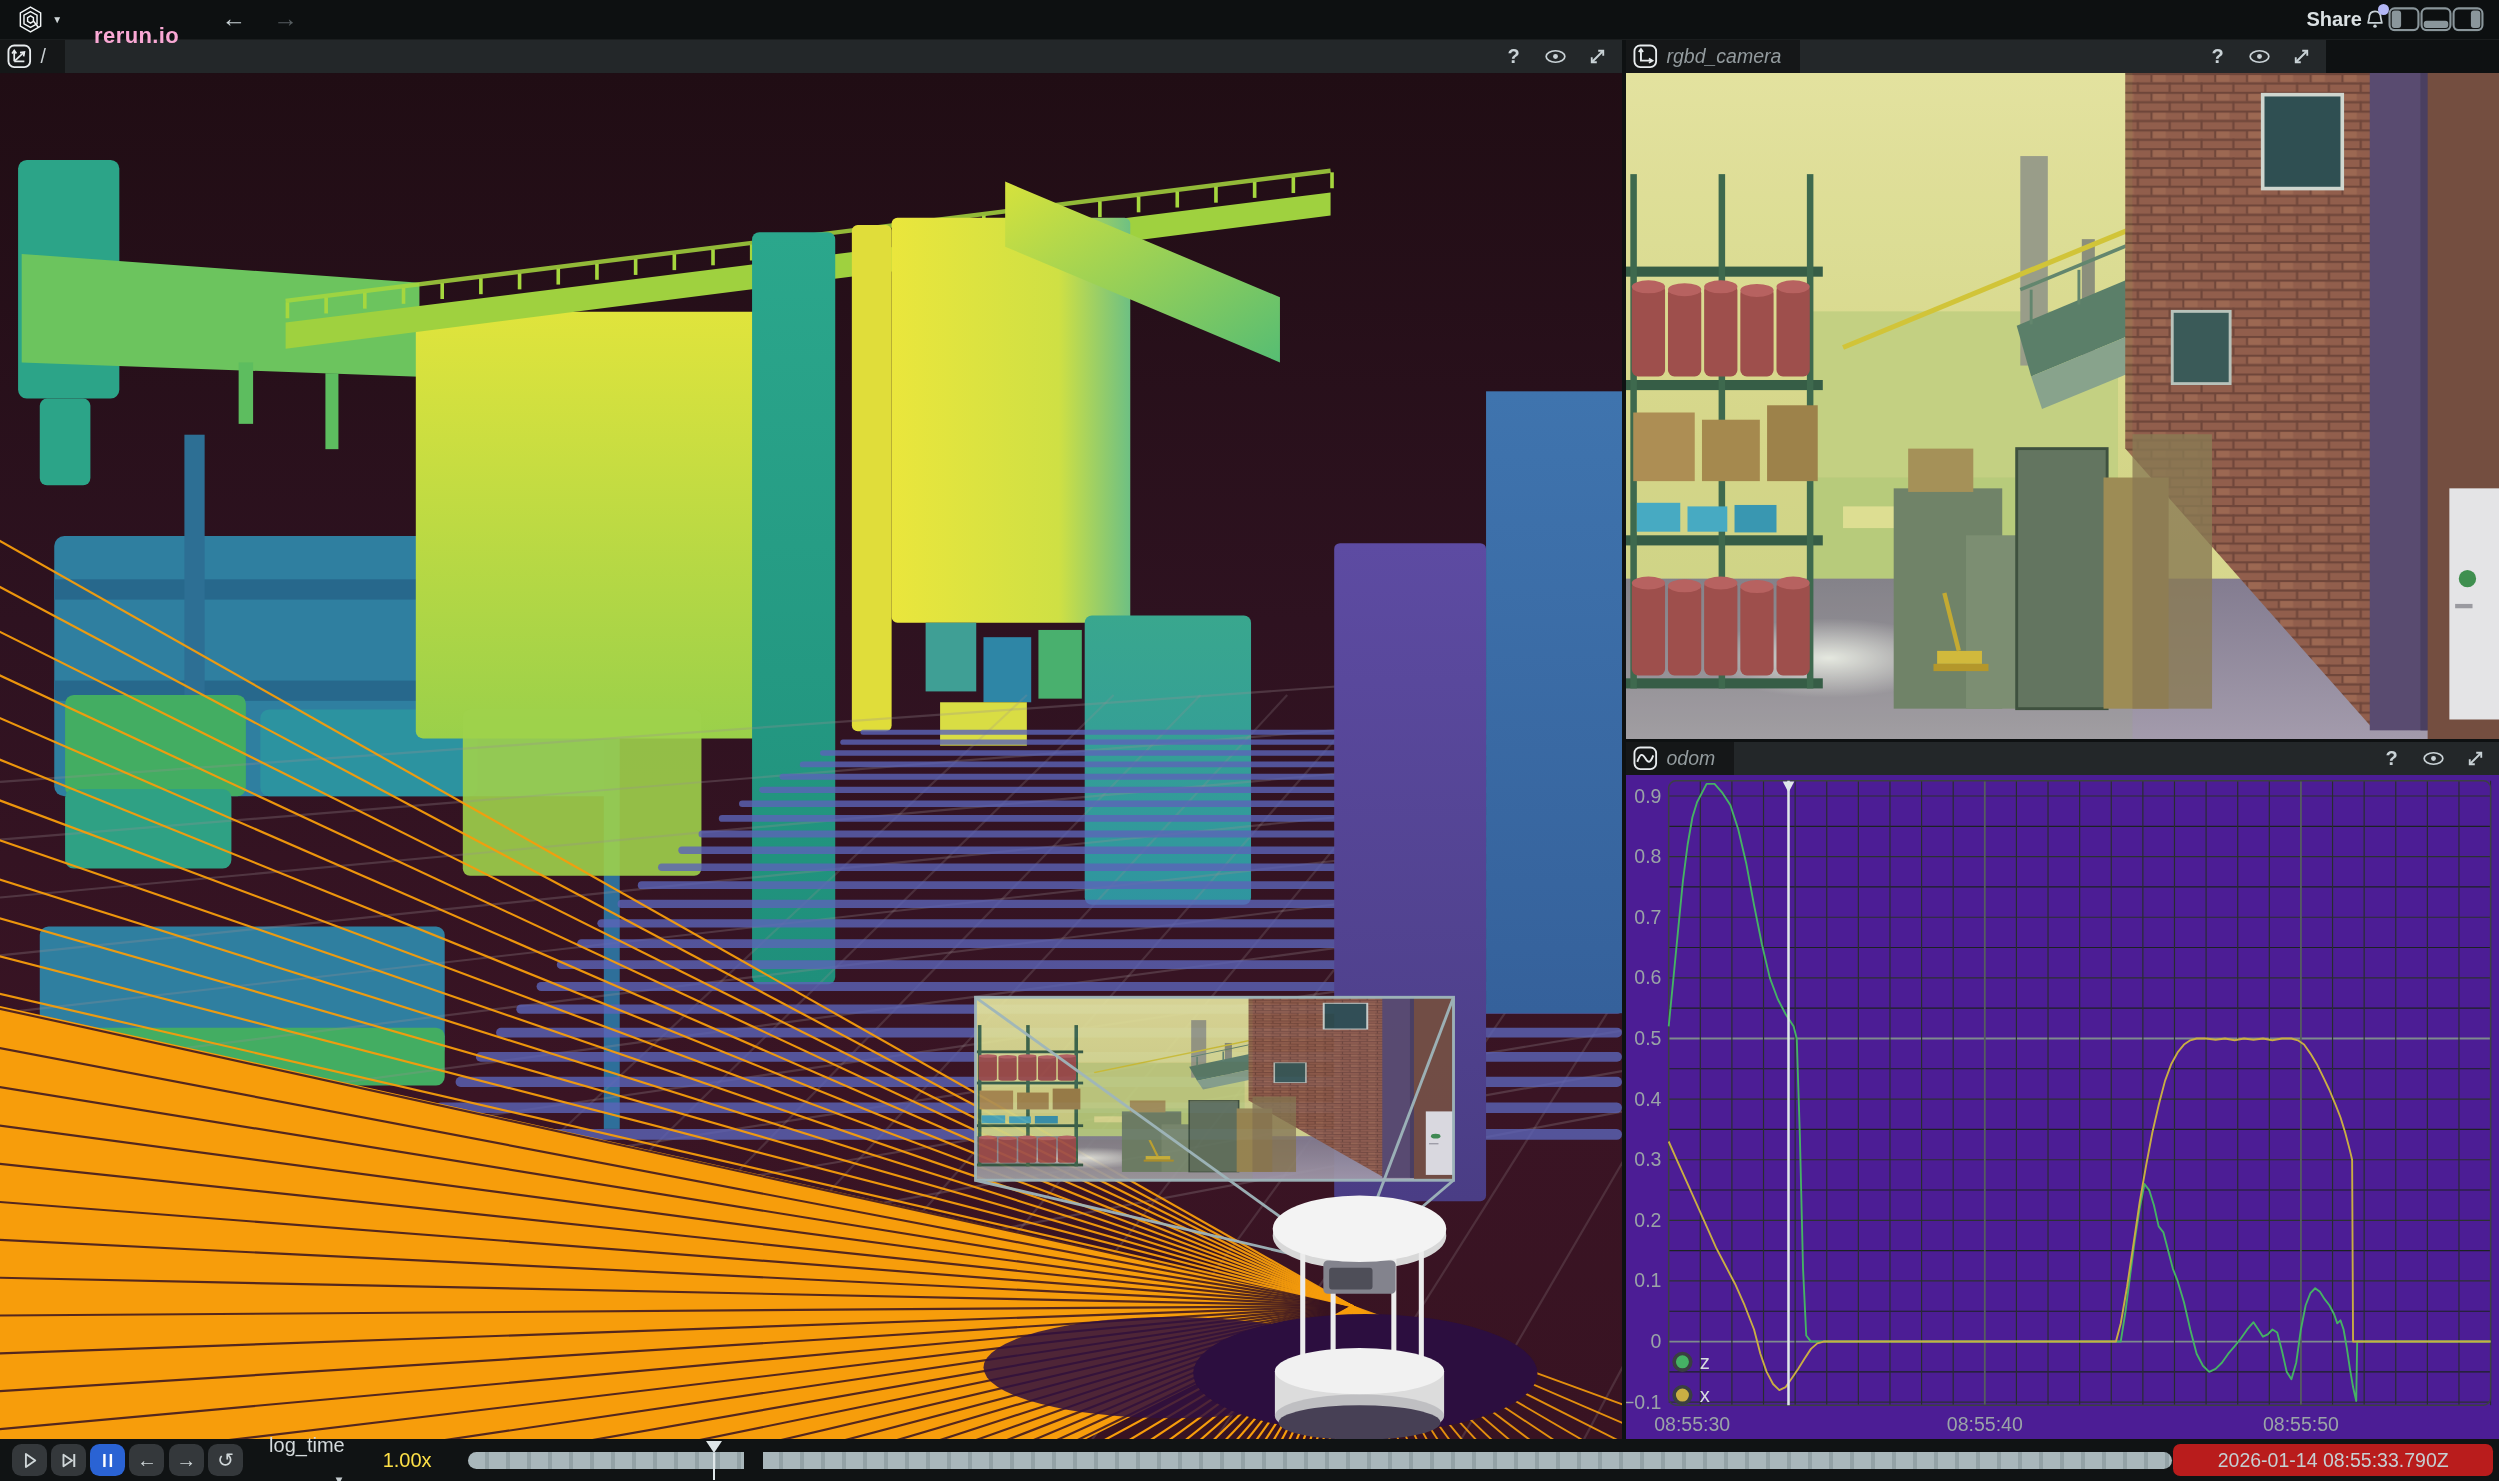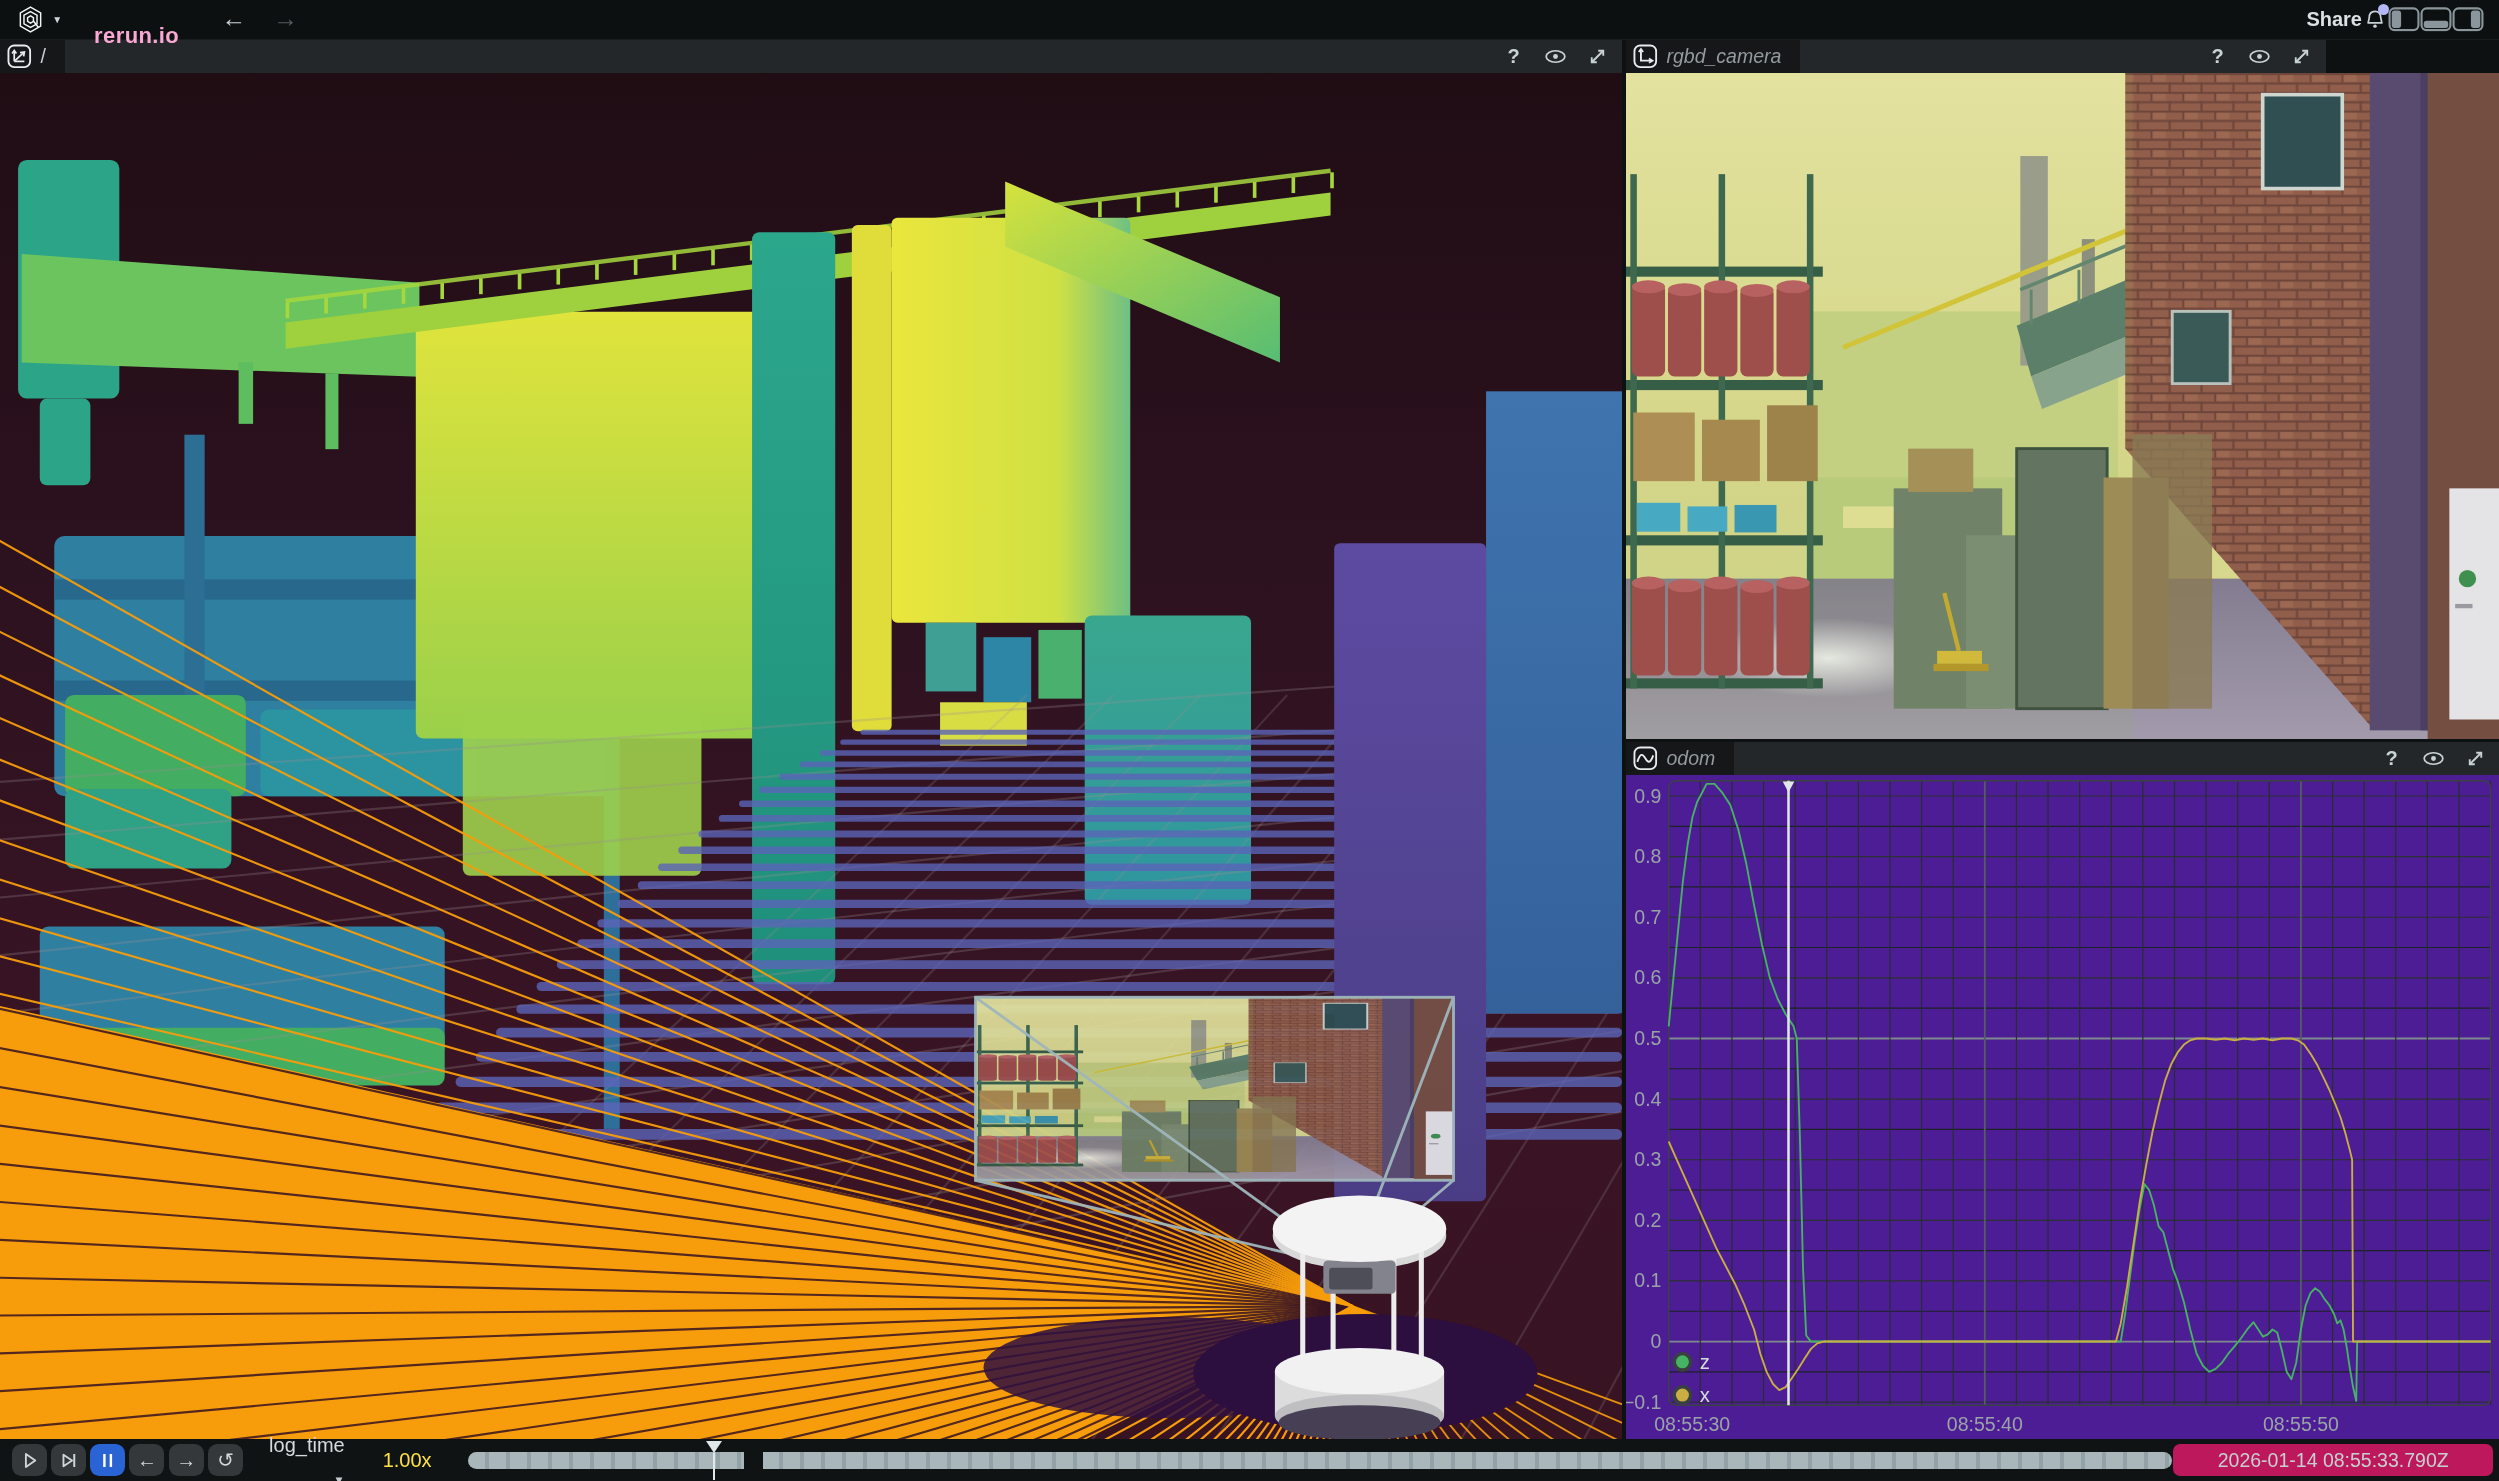--- a/index.html
+++ b/index.html
@@ -46,21 +46,21 @@
   #tl-speed { margin-left:38px; font-size:20px; color:#fde047; }
   #tl-track { position:absolute; left:468px; top:1452px; width:1704px; height:17.4px; z-index:41;
               border-radius:8.7px;
               background:repeating-linear-gradient(90deg,#a9b7bb 0 17.4px,#93a2a6 17.4px 21px); }
   #tl-track-gap { position:absolute; left:744px; top:1449px; width:19px; height:23px; background:#101314; z-index:42; }
   #tl-scrubber { position:absolute; left:706px; top:1441px; width:17.4px; height:39px; z-index:43; }
   #tl-scrubber .tri { width:0; height:0; border-left:8.7px solid transparent; border-right:8.7px solid transparent;
                       border-top:12.3px solid #dfe7e9; }
   #tl-scrubber .stem { width:2.2px; height:27px; background:#dfe7e9; margin-left:7.2px; }
   #tl-timestamp { position:absolute; right:5.8px; top:1444px; width:320px; height:32px; z-index:44;
-                  background:#be185d; border-radius:7.2px; display:flex; align-items:center; justify-content:center;
+                  background:#b91c1c; border-radius:7.2px; display:flex; align-items:center; justify-content:center;
                   font-size:19.5px; color:#c6cfd2; }
 </style>
 </head>
 <body>
 
 <svg width="0" height="0" style="position:absolute" aria-hidden="true">
 <defs>
   <linearGradient id="skyg" x1="0" y1="0" x2="0" y2="1">
     <stop offset="0" stop-color="#ece7a8"></stop>
         <stop offset=".55" stop-color="#ddda90"></stop>

